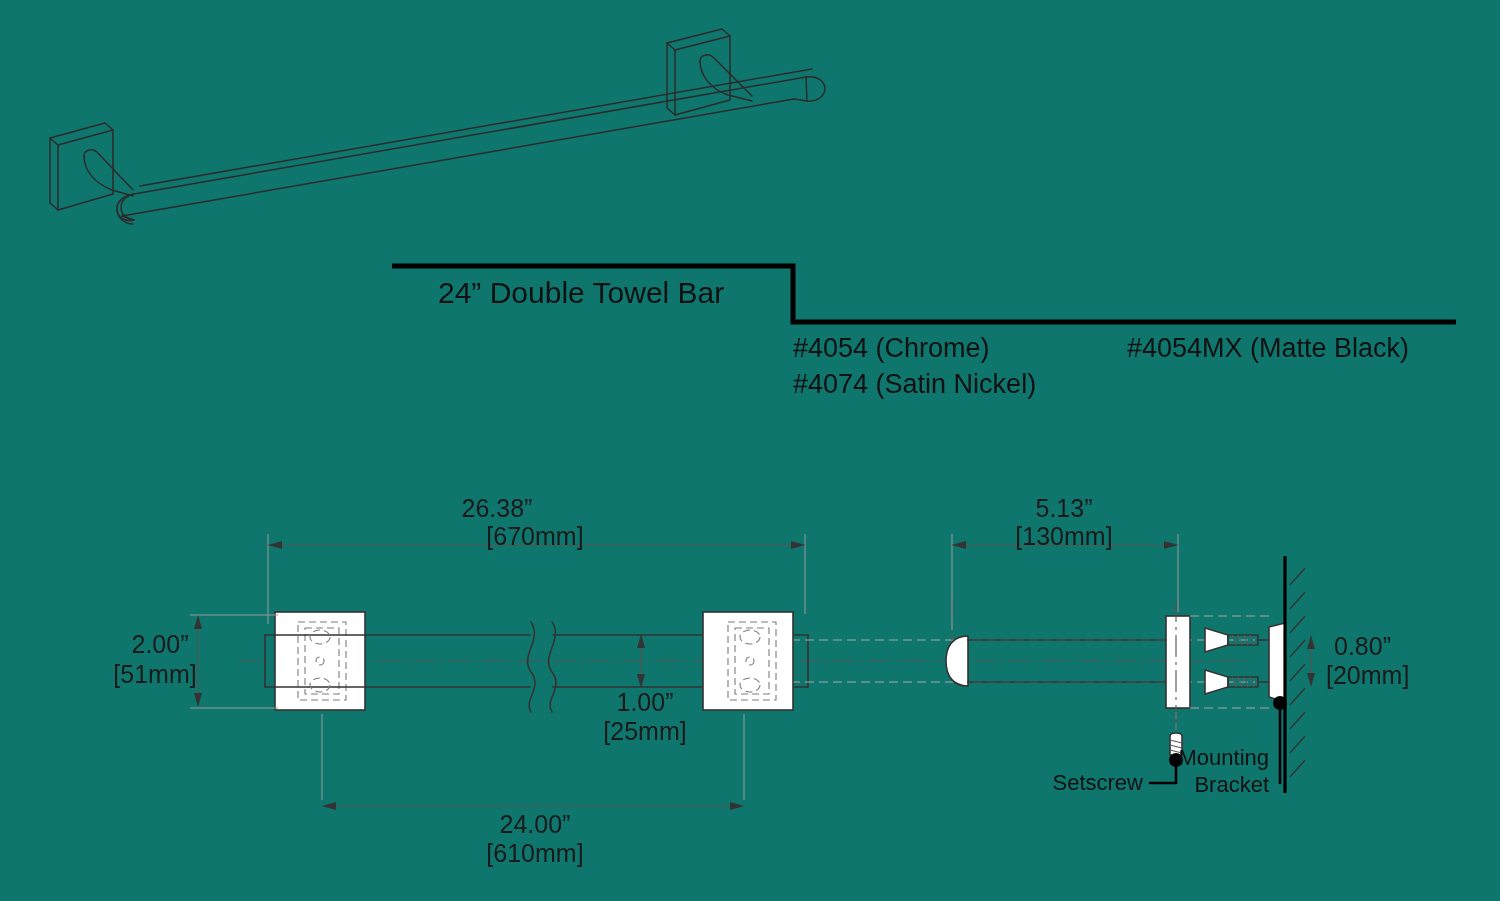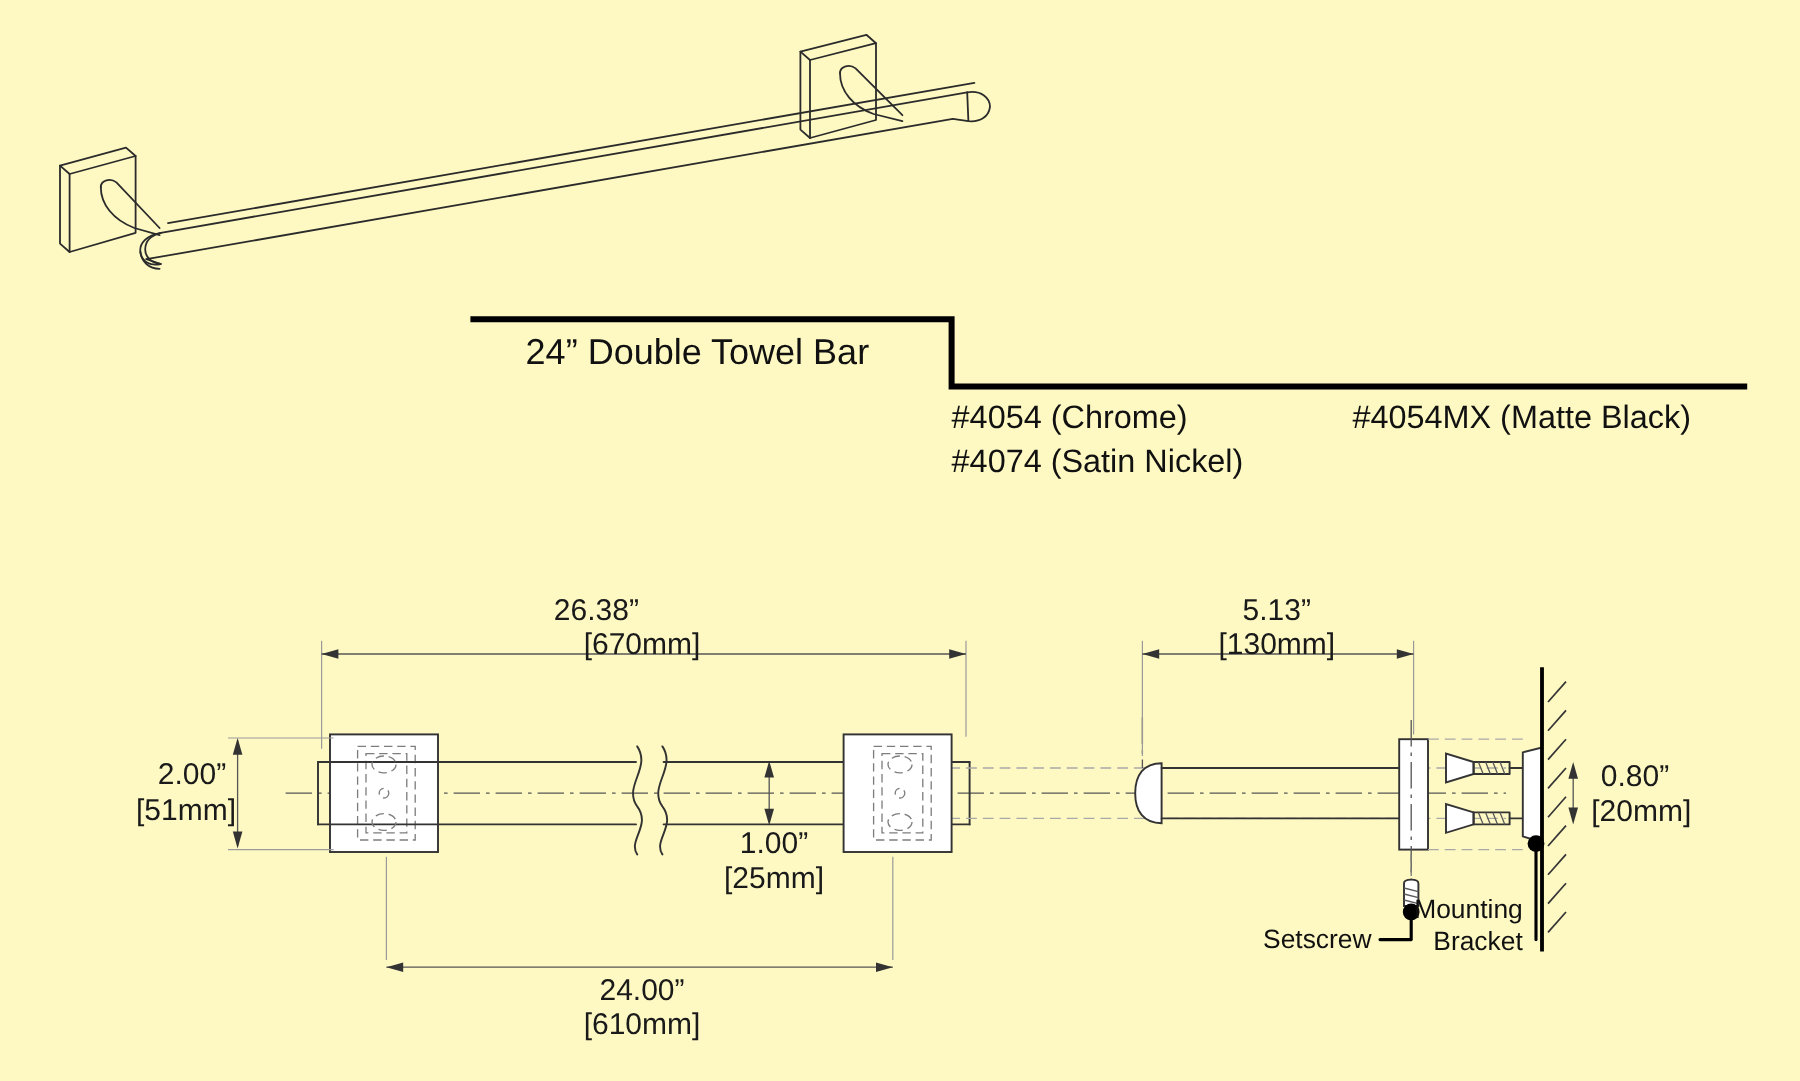--- a/index.html
+++ b/index.html
@@ -9,21 +9,21 @@
     background: #ffffff;
   }
   body {
     font-family: "Liberation Sans", sans-serif;
     color: #1a1a1a;
   }
   #sheet {
     position: relative;
     width: 1500px;
     height: 901px;
-    background: #fef9c3;
+    background: #0f766e;
     overflow: hidden;
   }
   #sheet svg {
     position: absolute;
     left: 0;
     top: 0;
   }
   .dim-text {
     font-family: "Liberation Sans", sans-serif;
     font-size: 25px;

